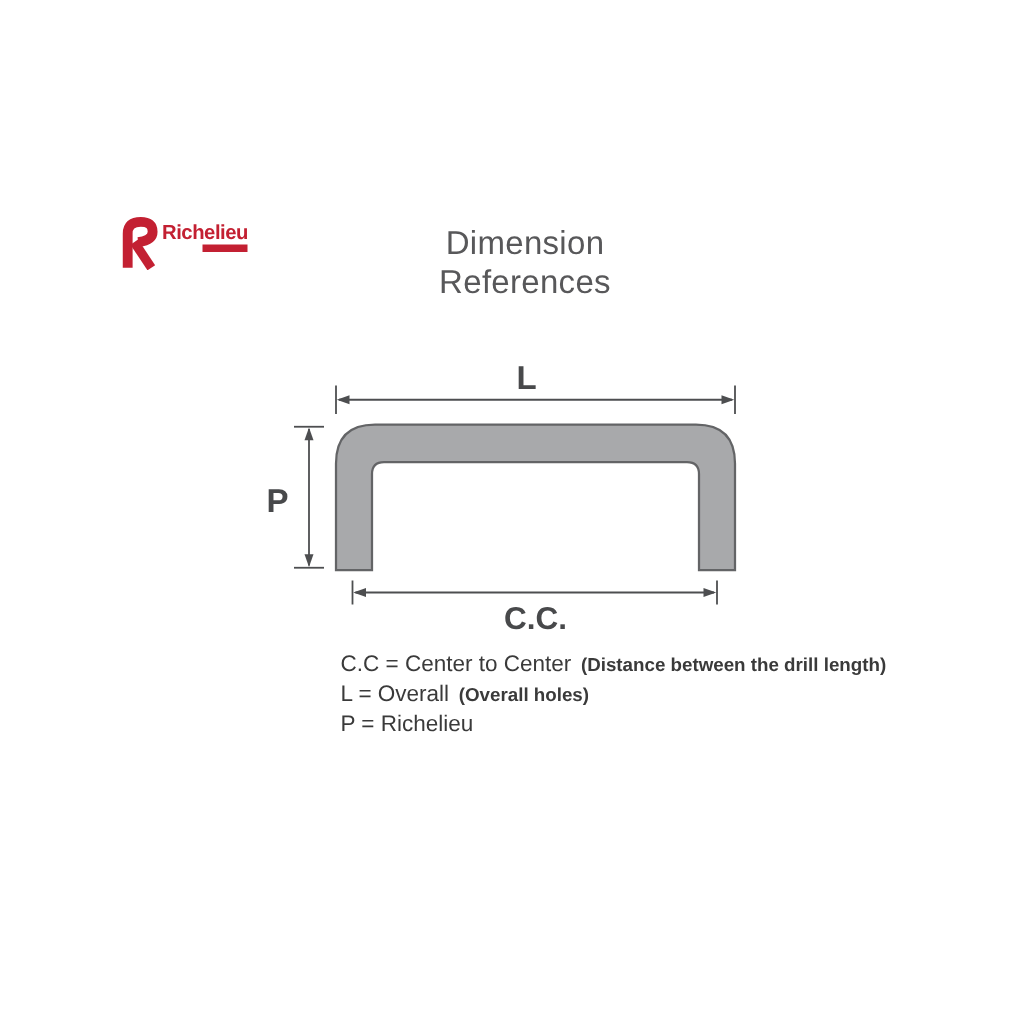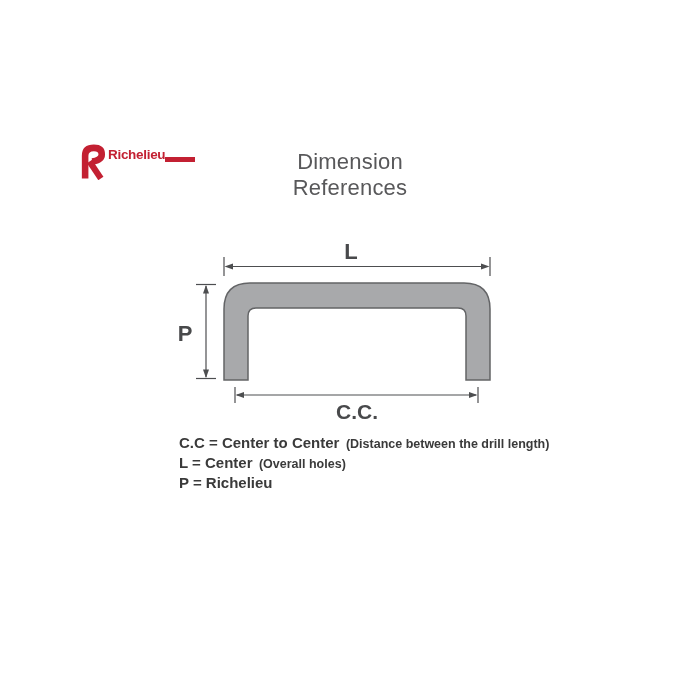--- a/index.html
+++ b/index.html
@@ -16,21 +16,21 @@
   .logo {
     position: absolute;
     left: 79px;
     top: 142px;
     display: flex;
     align-items: flex-start;
   }
   .logo-mark { width: 28px; height: 38px; display: block; }
   .logo-text-wrap {
     display: flex;
-    flex-direction: row;
+    flex-direction: column;
     align-items: flex-end;
     margin-left: 1px;
     margin-top: 6px;
     text-align: right;
   }
   .logo-text {
     color: #c32032;
     font-weight: 700;
     font-size: 13.5px;
     letter-spacing: -0.3px;
@@ -67,21 +67,21 @@
   }
 
   
   .legend {
     position: absolute;
     left: 179px;
     top: 433px;
     color: #3a3a3a;
   }
   .legend-line { height: 20px; line-height: 20px; white-space: nowrap; }
-  .legend-main { font-size: 15px; font-weight: 700; }
+  .legend-main { font-size: 15px; font-weight: 400; margin-left: 48px; }
   .legend-note { font-size: 12.5px; font-weight: 700; margin-left: 2px; }
 </style>
 </head>
 <body>
 
 <div class="canvas">
 
   <div class="logo">
     <svg class="logo-mark" viewBox="0 0 32 42">
       <path d="M7,41 L7,15 Q7,6 17,6 Q26,6 26,13.5 Q26,20 15,21.5" fill="none" stroke="#c32032" stroke-width="7.5"></path>
@@ -126,21 +126,21 @@
       <text class="dim-label" x="187" y="189" font-size="21" text-anchor="middle">C.C.</text>
     </g>
   </svg>
 
   <div class="legend">
     <div class="legend-line">
       <span class="legend-main">C.C = Center to Center</span>
       <span class="legend-note">(Distance between the drill length)</span>
     </div>
     <div class="legend-line">
-      <span class="legend-main">L = Center</span>
+      <span class="legend-main">L = Overall</span>
       <span class="legend-note">(Overall holes)</span>
     </div>
     <div class="legend-line">
       <span class="legend-main">P = Richelieu</span>
       <span class="legend-note"></span>
     </div>
   </div>
 
 </div>
 

